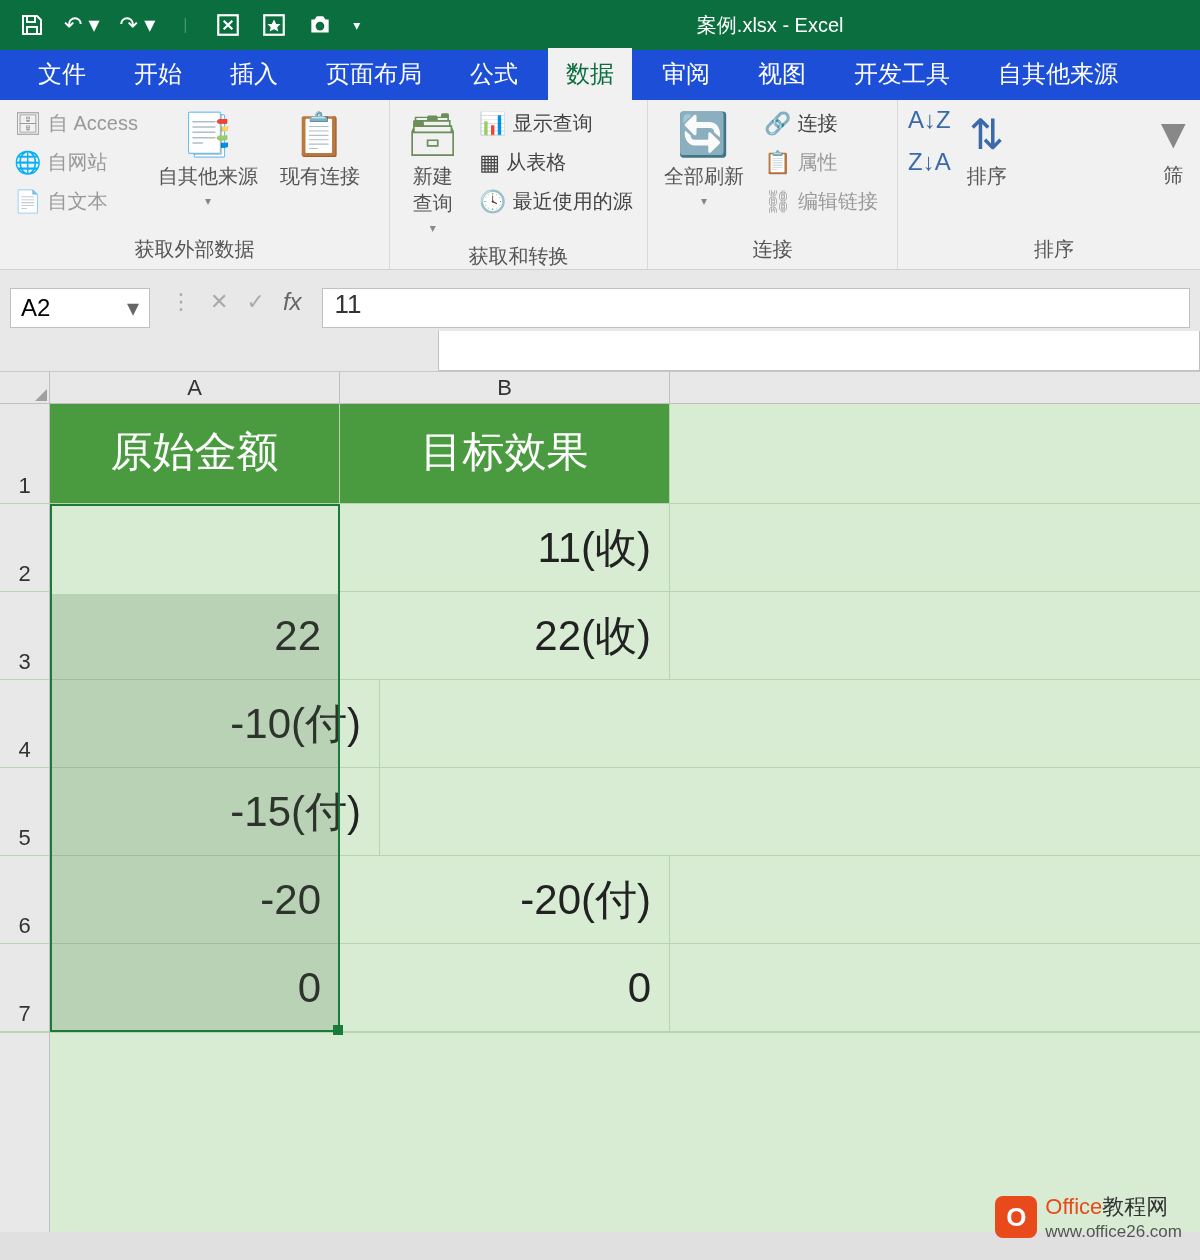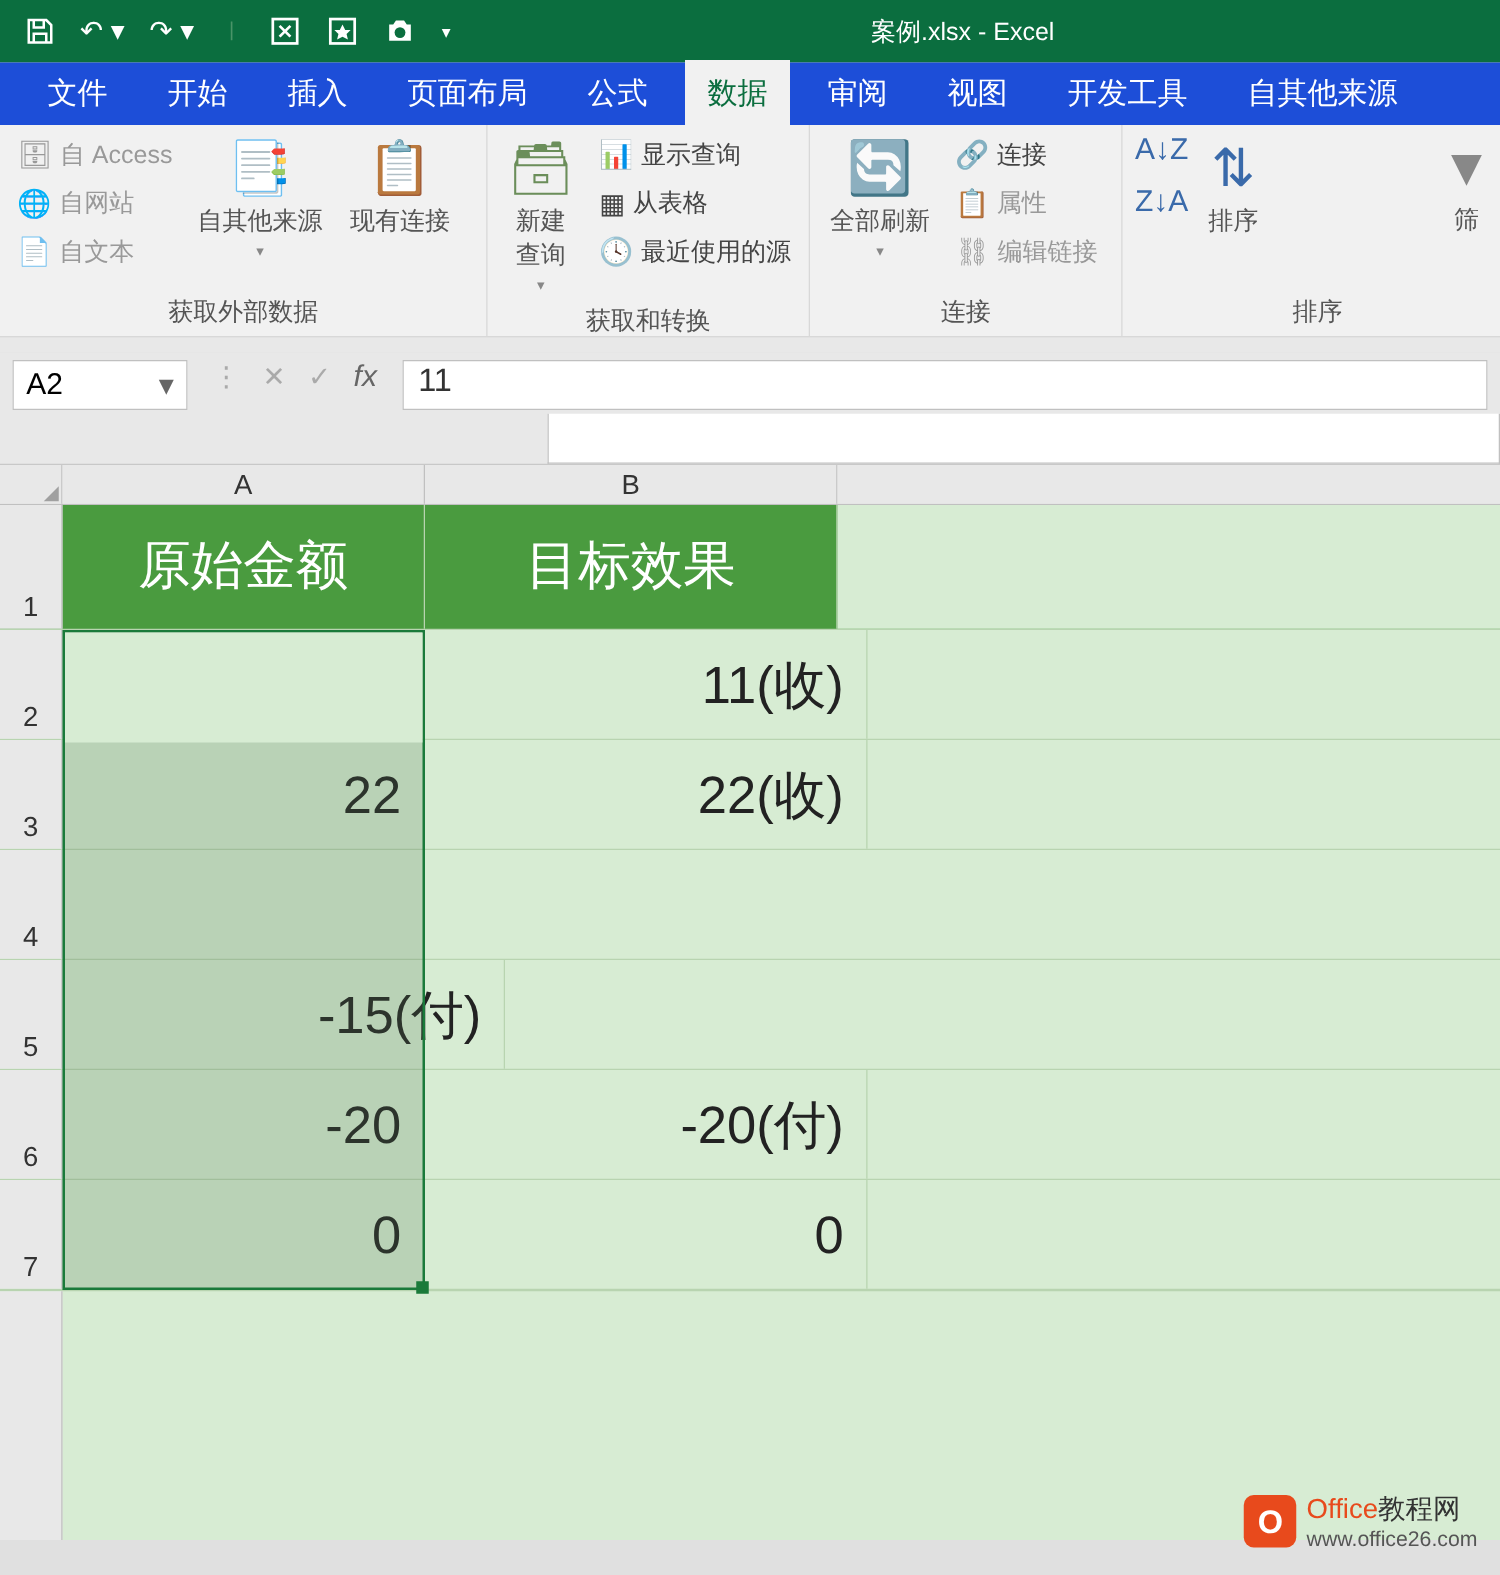--- a/index.html
+++ b/index.html
@@ -57,21 +57,21 @@
     .cell-b { width: 330px; border-right: 1px solid #b8d4b0; padding: 14px 18px; }
     .cell-rest { flex: 1; }
     
     .hdr-row { background: #4a9b3f; }
     .hdr-row .cell-a, .hdr-row .cell-b { color: white; font-size: 42px; font-weight: 500; text-align: center; padding: 20px 10px; }
     .hdr-row .cell-rest { background: #d7ecd3; }
     .hdr-row { height: 100px; }
     
     .data-row { background: #d7ecd3; height: 88px; }
     .data-row .cell-a { font-size: 42px; text-align: left; color: #222; display:flex; align-items:center; justify-content:flex-end; }
-    .data-row .cell-b { font-size: 42px; text-align: right; color: #222; display:flex; align-items:center; justify-content:flex-end;margin-left:24px; }
+    .data-row .cell-b { font-size: 42px; text-align: right; color: #222; display:flex; align-items:center; justify-content:flex-end; }
     
     
     .selection { position: absolute; border: 2px solid #1a7a3a; background: rgba(80,120,80,0.22); pointer-events: none; left: 50px; top: 132px; width: 290px; height: 528px; }
     .selection .active-cell { position:absolute; top:0; left:0; right:0; height:88px; background: #d7ecd3; }
     .selection .handle { position:absolute; bottom:-5px; right:-5px; width:10px; height:10px; background:#1a7a3a; }
     
     
     .watermark { position: absolute; bottom: 18px; right: 18px; display:flex; align-items:center; gap:8px; }
     .wm-logo { width:42px; height:42px; background:#e84a1c; border-radius:8px; color:white; display:flex; align-items:center; justify-content:center; font-weight:bold; font-size:26px; }
     .wm-text { display:flex; flex-direction:column; }
@@ -273,20 +273,21 @@
     <div class="cell-rest"></div>
   </div>
   <div class="row data-row">
     <div class="row-h">3</div>
     <div class="cell-a">22</div>
     <div class="cell-b">22(收)</div>
     <div class="cell-rest"></div>
   </div>
   <div class="row data-row">
     <div class="row-h">4</div>
+    <div class="cell-b">-10(付)</div>
     <div class="cell-rest"></div>
   </div>
   <div class="row data-row">
     <div class="row-h">5</div>
     <div class="cell-b">-15(付)</div>
     <div class="cell-rest"></div>
   </div>
   <div class="row data-row">
     <div class="row-h">6</div>
     <div class="cell-a">-20</div>

